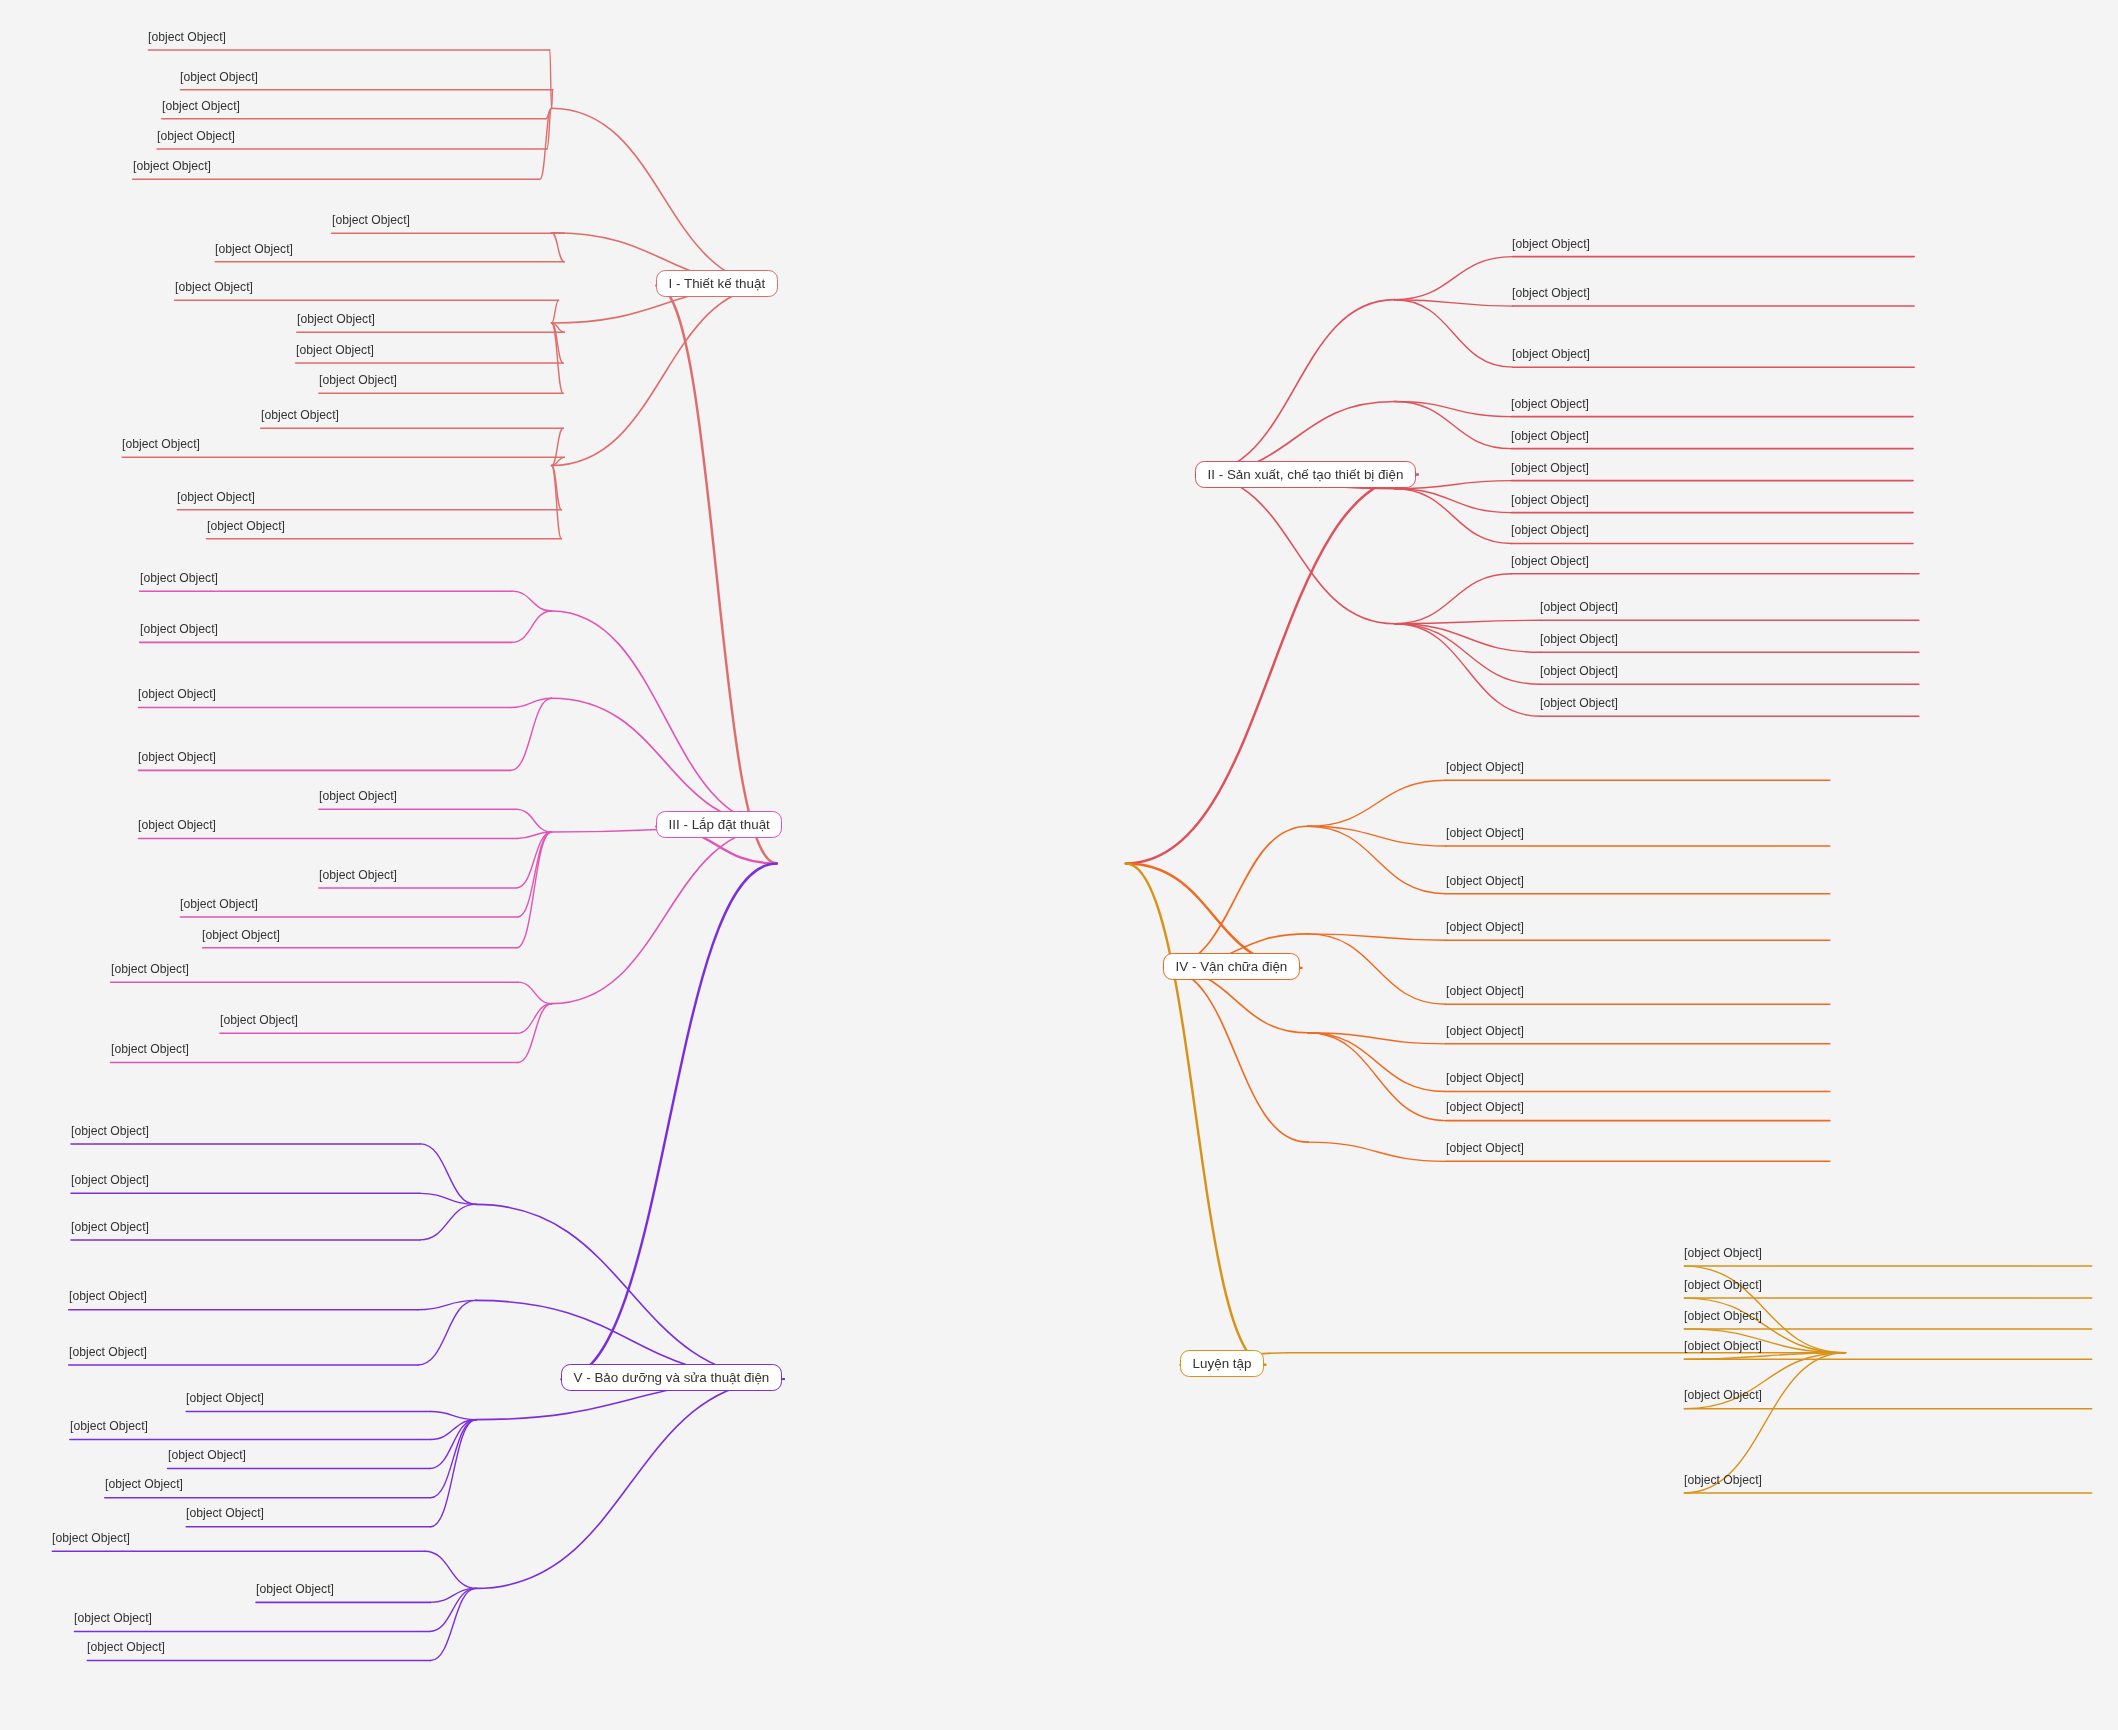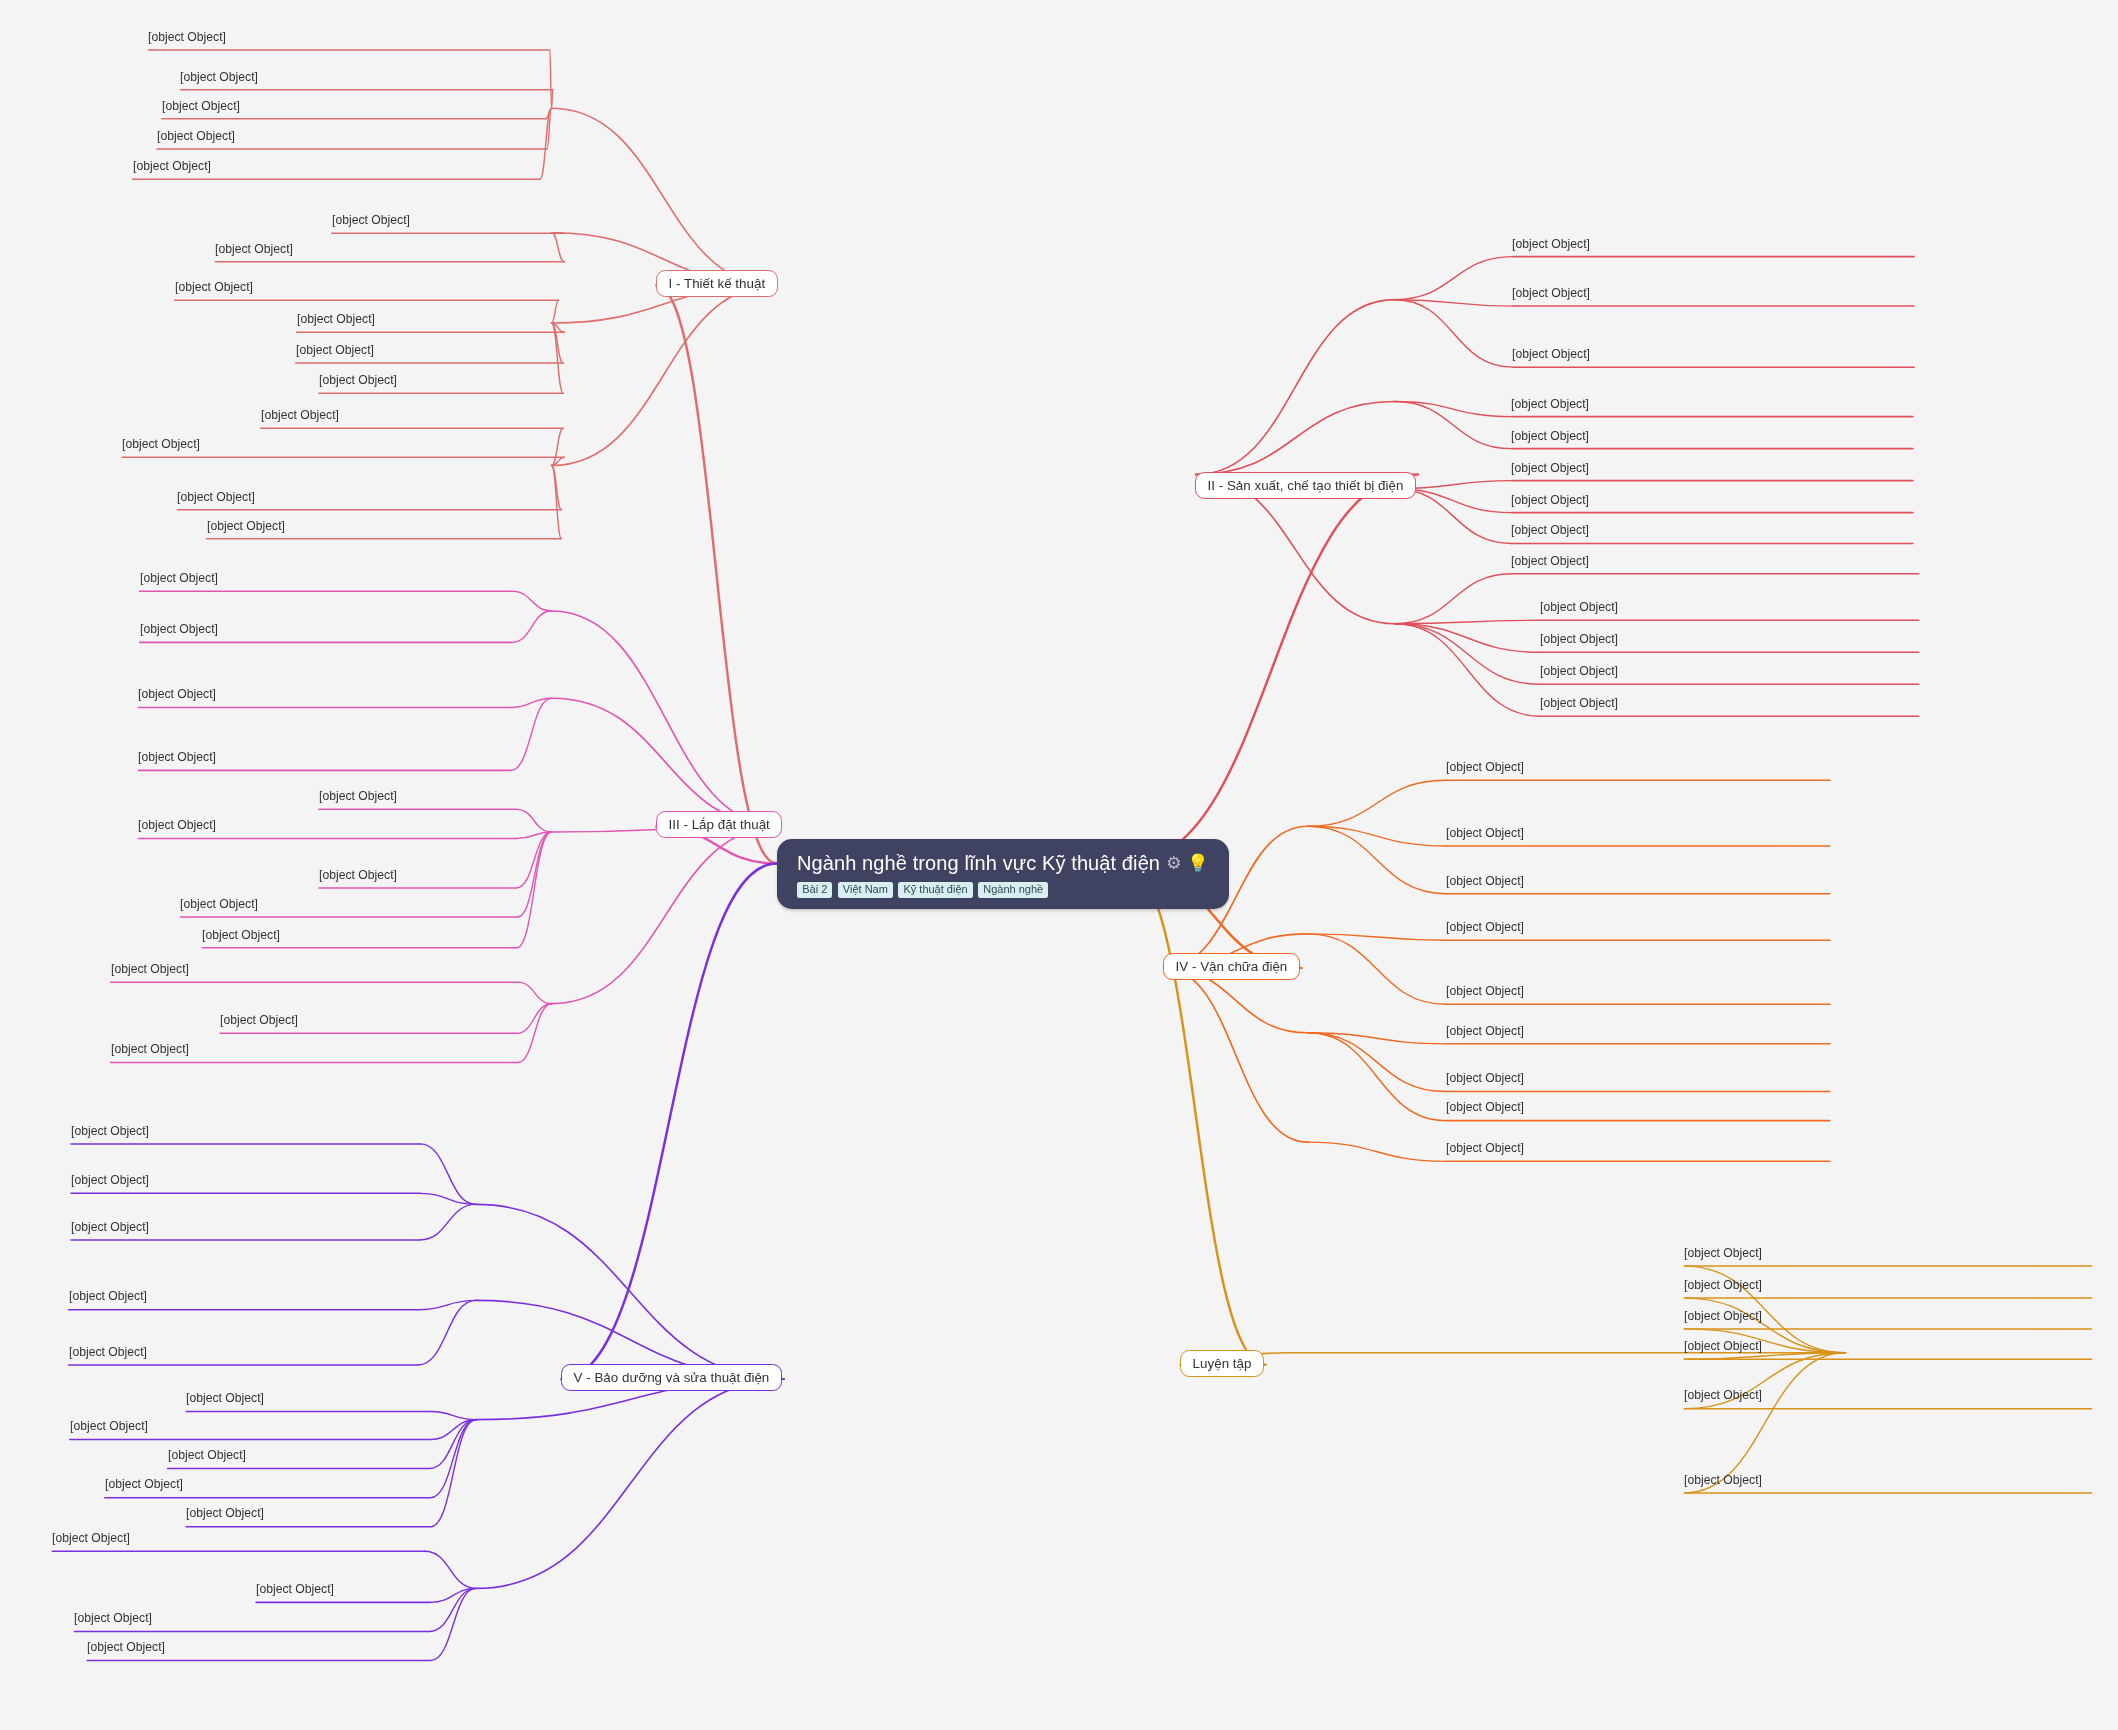--- a/index.html
+++ b/index.html
@@ -237,54 +237,41 @@
       <path d="M 2895 2284 L 3595 2284" stroke="#d99218" fill="none" stroke-width="2.6" stroke-linecap="round"></path>
       <path d="M 3172 2325 C 3033.5 2325, 3033.5 2284, 2895 2284" stroke="#d99218" fill="none" stroke-width="2.4" stroke-linecap="round"></path>
       <path d="M 2895 2336 L 3595 2336" stroke="#d99218" fill="none" stroke-width="2.6" stroke-linecap="round"></path>
       <path d="M 3172 2325 C 3033.5 2325, 3033.5 2336, 2895 2336" stroke="#d99218" fill="none" stroke-width="2.4" stroke-linecap="round"></path>
       <path d="M 2895 2421 L 3595 2421" stroke="#d99218" fill="none" stroke-width="2.6" stroke-linecap="round"></path>
       <path d="M 3172 2325 C 3033.5 2325, 3033.5 2421, 2895 2421" stroke="#d99218" fill="none" stroke-width="2.4" stroke-linecap="round"></path>
       <path d="M 2895 2566 L 3595 2566" stroke="#d99218" fill="none" stroke-width="2.6" stroke-linecap="round"></path>
       <path d="M 3172 2325 C 3033.5 2325, 3033.5 2566, 2895 2566" stroke="#d99218" fill="none" stroke-width="2.4" stroke-linecap="round"></path>
     </svg>
 
-  <div class="central" id="central-node" style="left: 777px; top: 839px;">
-    <div class="ctitle">
-      <span>Ngành nghề trong lĩnh vực Kỹ thuật điện</span>
-      <span class="gear">⚙</span>
-      <span class="bulb">💡</span>
-    </div>
-    <div class="tagrow" id="central-tags">
-        <span class="tag">Bài 2</span>
-        <span class="tag">Việt Nam</span>
-        <span class="tag">Kỹ thuật điện</span>
-        <span class="tag">Ngành nghề</span>
-      </div>
-  </div>
 <div class="pill" style="left: 656px; top: 270px; border-color: rgb(224, 108, 108);">I - Thiết kế thuật</div>
     <div class="lvl2" style="left: 551px; top: 108px;"></div>
     <div class="leaf l" style="left: 148px; top: 29px; width: 401px;">[object Object]</div>
     <div class="leaf l" style="left: 180px; top: 69px; width: 372px;">[object Object]</div>
     <div class="leaf l" style="left: 162px; top: 98px; width: 384px;">[object Object]</div>
     <div class="leaf l" style="left: 157px; top: 128px; width: 390px;">[object Object]</div>
     <div class="leaf l" style="left: 133px; top: 158px; width: 407px;">[object Object]</div>
     <div class="lvl2" style="left: 551px; top: 233px;"></div>
     <div class="leaf l" style="left: 332px; top: 212px; width: 233px;">[object Object]</div>
     <div class="leaf l" style="left: 215px; top: 241px; width: 349px;">[object Object]</div>
     <div class="lvl2" style="left: 551px; top: 323px;"></div>
     <div class="leaf l" style="left: 175px; top: 279px; width: 384px;">[object Object]</div>
     <div class="leaf l" style="left: 297px; top: 311px; width: 268px;">[object Object]</div>
     <div class="leaf l" style="left: 296px; top: 342px; width: 268px;">[object Object]</div>
     <div class="leaf l" style="left: 319px; top: 372px; width: 244px;">[object Object]</div>
     <div class="lvl2" style="left: 551px; top: 465px;"></div>
     <div class="leaf l" style="left: 261px; top: 407px; width: 302px;">[object Object]</div>
     <div class="leaf l" style="left: 122px; top: 436px; width: 442px;">[object Object]</div>
     <div class="leaf l" style="left: 177px; top: 489px; width: 384px;">[object Object]</div>
     <div class="leaf l" style="left: 207px; top: 518px; width: 355px;">[object Object]</div>
-    <div class="pill" style="left: 1195px; top: 472px; border-color: rgb(224, 80, 90); text-align: center;">II - Sản xuất, chế tạo thiết bị điện</div>
+    <div class="pill" style="left: 1195px; top: 461px; border-color: rgb(224, 80, 90); text-align: center;">II - Sản xuất, chế tạo thiết bị điện</div>
     <div class="lvl2" style="left: 1394px; top: 300px;"></div>
     <div class="leaf r" style="left: 1512px; top: 236px; width: 401px;">[object Object]</div>
     <div class="leaf r" style="left: 1512px; top: 285px; width: 401px;">[object Object]</div>
     <div class="leaf r" style="left: 1512px; top: 346px; width: 401px;">[object Object]</div>
     <div class="lvl2" style="left: 1394px; top: 401px;"></div>
     <div class="leaf r" style="left: 1511px; top: 396px; width: 401px;">[object Object]</div>
     <div class="leaf r" style="left: 1511px; top: 428px; width: 401px;">[object Object]</div>
     <div class="lvl2" style="left: 1394px; top: 489px;"></div>
     <div class="leaf r" style="left: 1511px; top: 460px; width: 401px;">[object Object]</div>
     <div class="leaf r" style="left: 1511px; top: 492px; width: 401px;">[object Object]</div>

